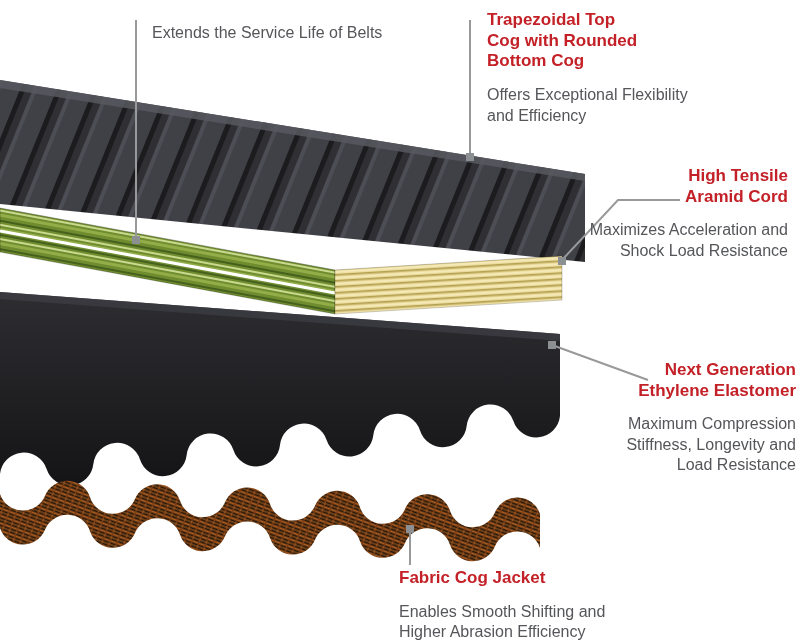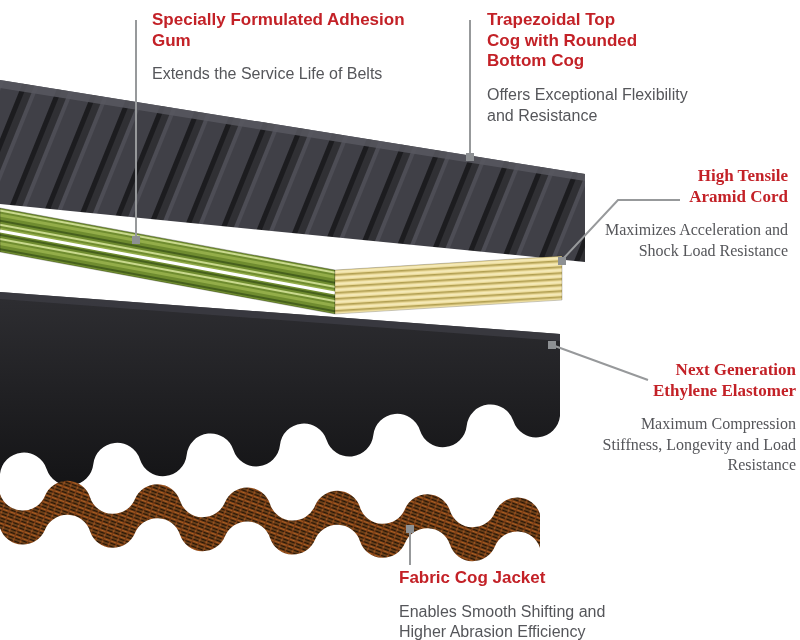--- a/index.html
+++ b/index.html
@@ -10,21 +10,21 @@
   }
   html,body{margin:0;padding:0;background:#ffffff;}
   .canvas{
     position:relative;width:800px;height:640px;background:#ffffff;overflow:hidden;
     font-family:"Liberation Sans",sans-serif;
   }
   svg.diagram{position:absolute;left:0;top:0;}
   .label{position:absolute;}
   .label-title{font-size:17px;font-weight:700;color:var(--heading);line-height:1.22;}
   .label-desc{font-size:16px;color:var(--body-text);line-height:1.27;margin-top:13px;}
-  .right{text-align:right;font-family:Liberation Serif, serif;}
+  .right{text-align:right;}
   .right .label-title,.right .label-desc{margin-left:auto;}
   .leader{stroke:var(--leader);stroke-width:2;fill:none;}
   .marker{fill:var(--marker);}
 </style>
 </head>
 <body>
 
 <div class="canvas">
 
   <svg class="diagram" width="800" height="640" viewBox="0 0 800 640" aria-hidden="true">
@@ -81,27 +81,26 @@
     <rect class="marker" x="558" y="257" width="8" height="8"></rect>
 
     <polyline class="leader" points="648,380 552,345"></polyline>
     <rect class="marker" x="548" y="341" width="8" height="8"></rect>
 
     <line class="leader" x1="410" y1="565" x2="410" y2="531"></line>
     <rect class="marker" x="406" y="525" width="8" height="8"></rect>
   </svg>
 
   <div class="label" style="left:152px;top:10px;width:285px;">
-    <div class="label-title" style="max-width:270px;">Specially Formulated Adhesion Gum</div>
     <div class="label-desc" style="max-width:280px;">Extends the Service Life of Belts</div>
   </div>
 
   <div class="label" style="left:487px;top:10px;width:215px;">
     <div class="label-title" style="max-width:152px;">Trapezoidal Top Cog with Rounded Bottom Cog</div>
-    <div class="label-desc" style="max-width:210px;">Offers Exceptional Flexibility and Resistance</div>
+    <div class="label-desc" style="max-width:210px;">Offers Exceptional Flexibility and Efficiency</div>
   </div>
 
   <div class="label right" style="right:12px;top:166px;width:240px;">
     <div class="label-title" style="max-width:125px;">High Tensile Aramid Cord</div>
     <div class="label-desc" style="max-width:200px;">Maximizes Acceleration and Shock Load Resistance</div>
   </div>
 
   <div class="label right" style="right:4px;top:360px;width:240px;">
     <div class="label-title" style="max-width:160px;">Next Generation Ethylene Elastomer</div>
     <div class="label-desc" style="max-width:200px;">Maximum Compression Stiffness, Longevity and Load Resistance</div>

